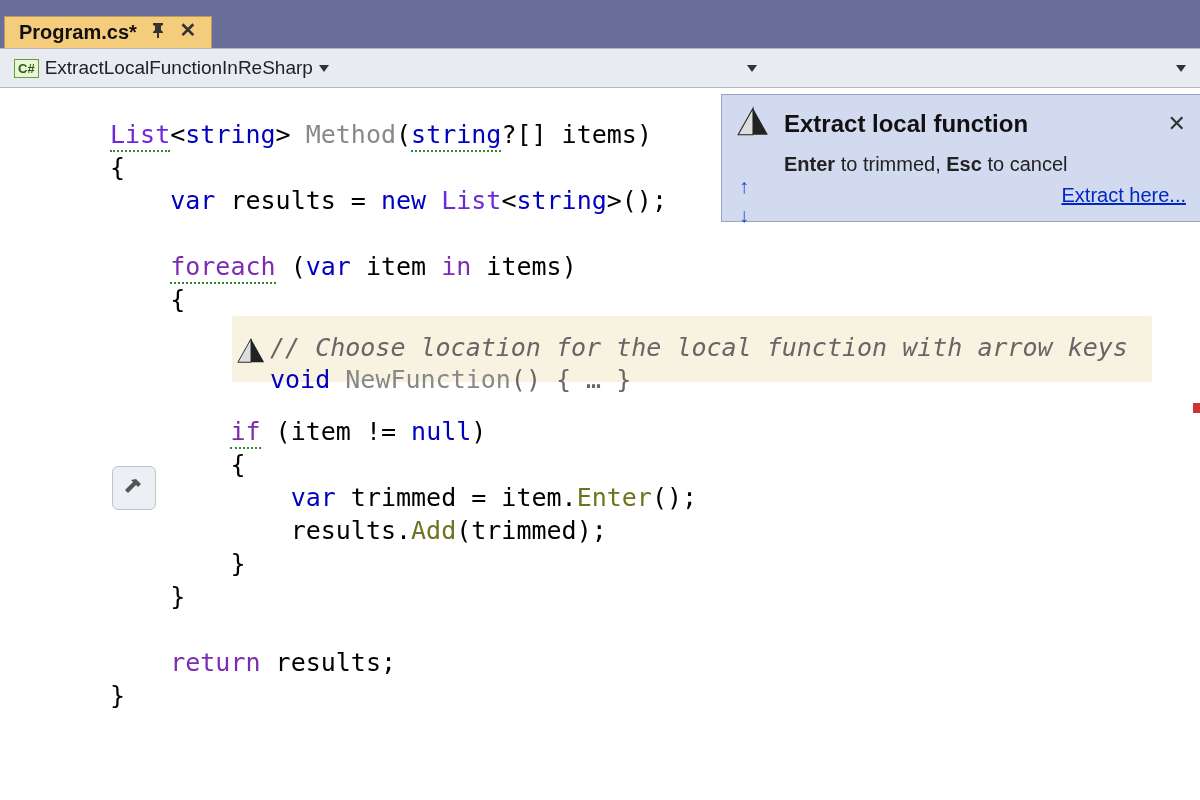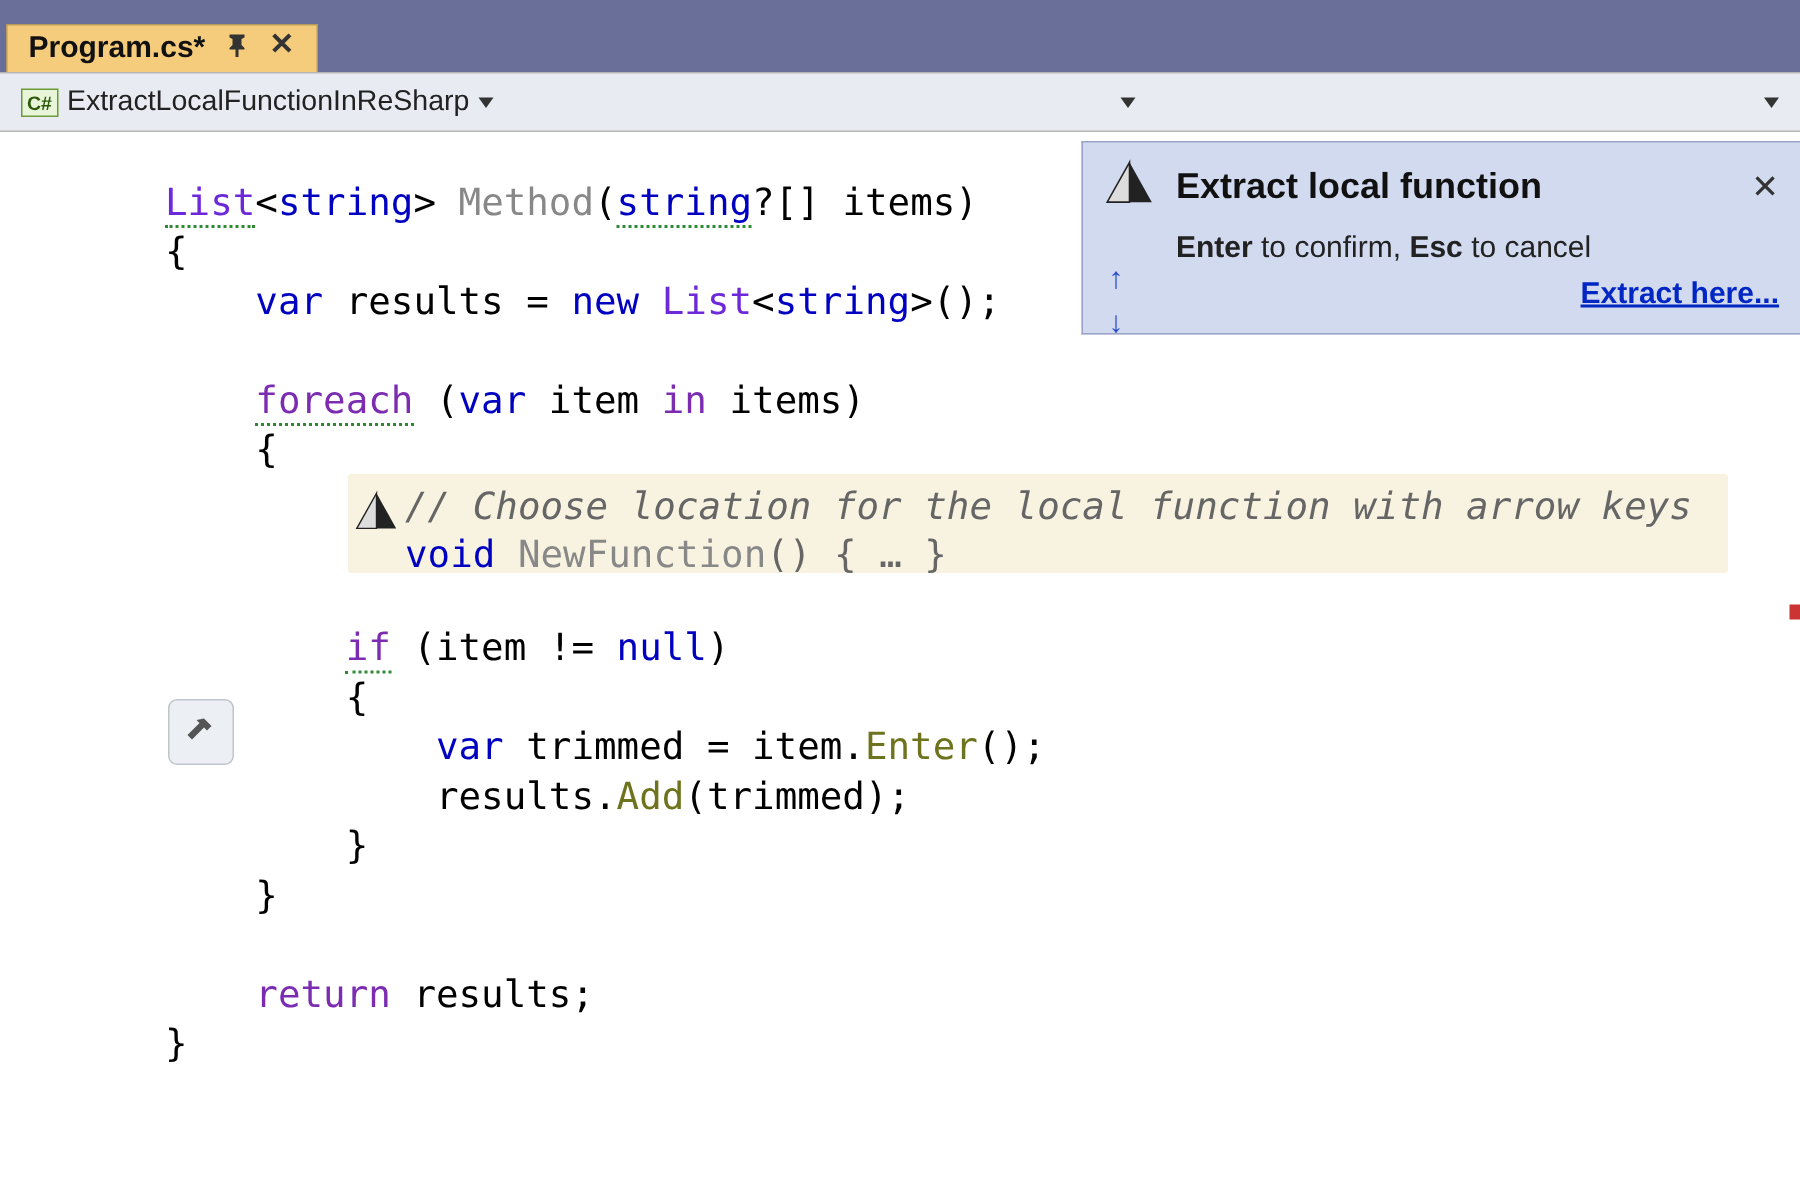--- a/index.html
+++ b/index.html
@@ -52,39 +52,39 @@
   .kw-blue   { color: #0000c0; }
   .kw-teal   { color: #6d28d9; }
   .kw-purple { color: #7b2cb0; }
   .ident-gray{ color: #888; }
   .fn-olive  { color: #6e731d; }
   .dotted    { border-bottom: 2px dotted #2d8a32; padding-bottom: 1px; }
 
   .hint-band {
     position: absolute; left: 232px; width: 920px; height: 66px;
     background: #f8f3e0; border-radius: 2px;
-    display: flex; align-items: flex-start; padding: 6px 0 0 0;
+    display: flex; align-items: flex-start; padding: 16px 0 0 0;
   }
   .hint-icon { width: 38px; display:flex; justify-content:center; padding-top: 4px; }
   .hint-text { font-family: Consolas, monospace; font-size: 25px; line-height: 32px; color: #666; font-style: italic; }
   .hint-text .gray-ident { color: #888; font-style: normal; }
   .hint-text .kw { color: #0000c0; font-style: normal; }
 
   
   .popup {
     position: absolute; right: 0; top: 6px; width: 479px; background: #d2daf0;
     border: 1px solid #9aa3c6; border-right: none; padding: 10px 14px 14px 14px;
   }
   .popup-head { display:flex; align-items:center; gap:14px; }
   .popup-title { font-size: 24px; font-weight: 700; color: #111; flex: 1; }
   .popup-close { font-size: 22px; color: #333; cursor:pointer; }
   .popup-line { font-size: 20px; color: #222; margin-top: 10px; }
   .popup .arrows { position:absolute; left: 17px; top:80px; display:flex; flex-direction:column; gap:6px; }
   .popup .arrows .arr { color:#2b4ecb; font-size:20px; font-weight:700; cursor:pointer; }
-  .link { color: #0026c4; text-decoration: underline; cursor: pointer; font-weight: bold; }
+  .link { color: #0026c4; text-decoration: underline; cursor: pointer; }
   .popup-link-row { text-align: right; margin-top: 8px; font-size: 20px; }
 
   
   .hammer {
     position: absolute; left: 112px; width: 44px; height: 44px;
     background: #eceff3; border: 1px solid #c0c4cc; border-radius: 6px;
     display:flex; align-items:center; justify-content:center; color:#555; font-size:22px;
   }
 
   svg.pyramid { width: 34px; height: 34px; }
@@ -169,21 +169,21 @@
       <span>
         <svg class="pyramid" viewBox="0 0 32 32">
             <path d="M16 3 L30 28 L16 28 Z" fill="#222"></path>
             <path d="M16 3 L2 28 L16 28 Z" fill="#ddd" stroke="#222" stroke-width="1"></path>
           </svg>
       </span>
       <span class="popup-title">Extract local function</span>
       <span class="popup-close">✕</span>
     </div>
     <div class="popup-line" style="margin-left:48px;">
-      <b>Enter</b><span> to confirm, </span><b>Esc</b><span> to cancel</span>
+      <b>Enter</b><span> to trimmed, </span><b>Esc</b><span> to cancel</span>
     </div>
     <div class="arrows">
       <span class="arr">↑</span>
       <span class="arr">↓</span>
     </div>
     <div class="popup-link-row">
       <span class="link">Extract here...</span>
     </div>
   </div>
 

